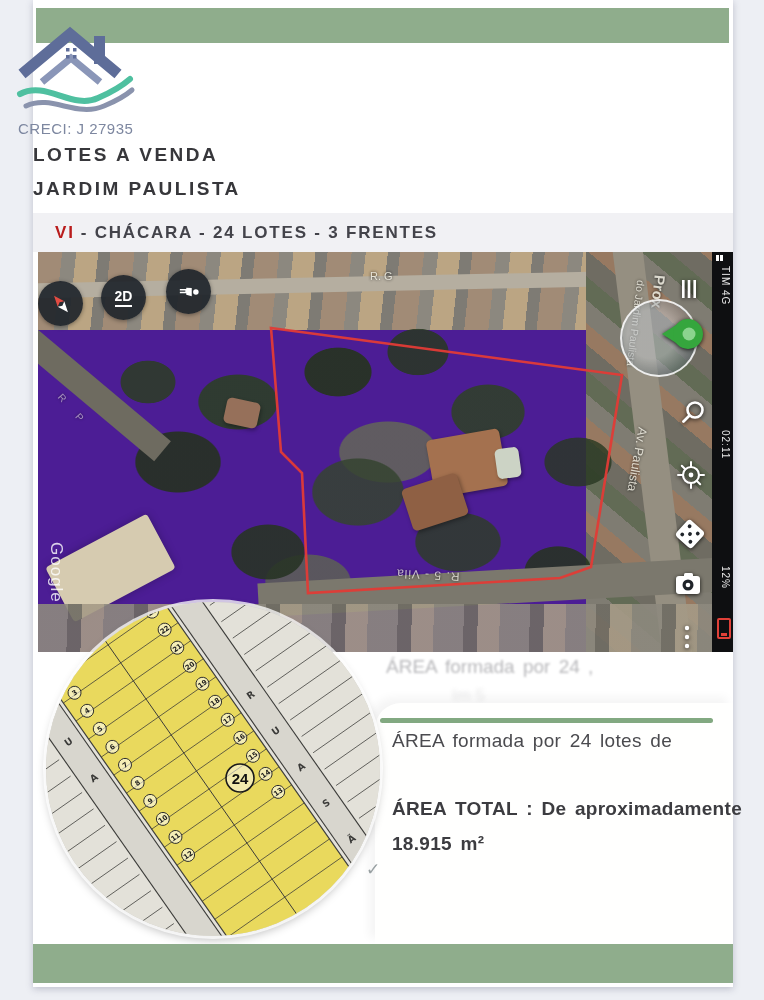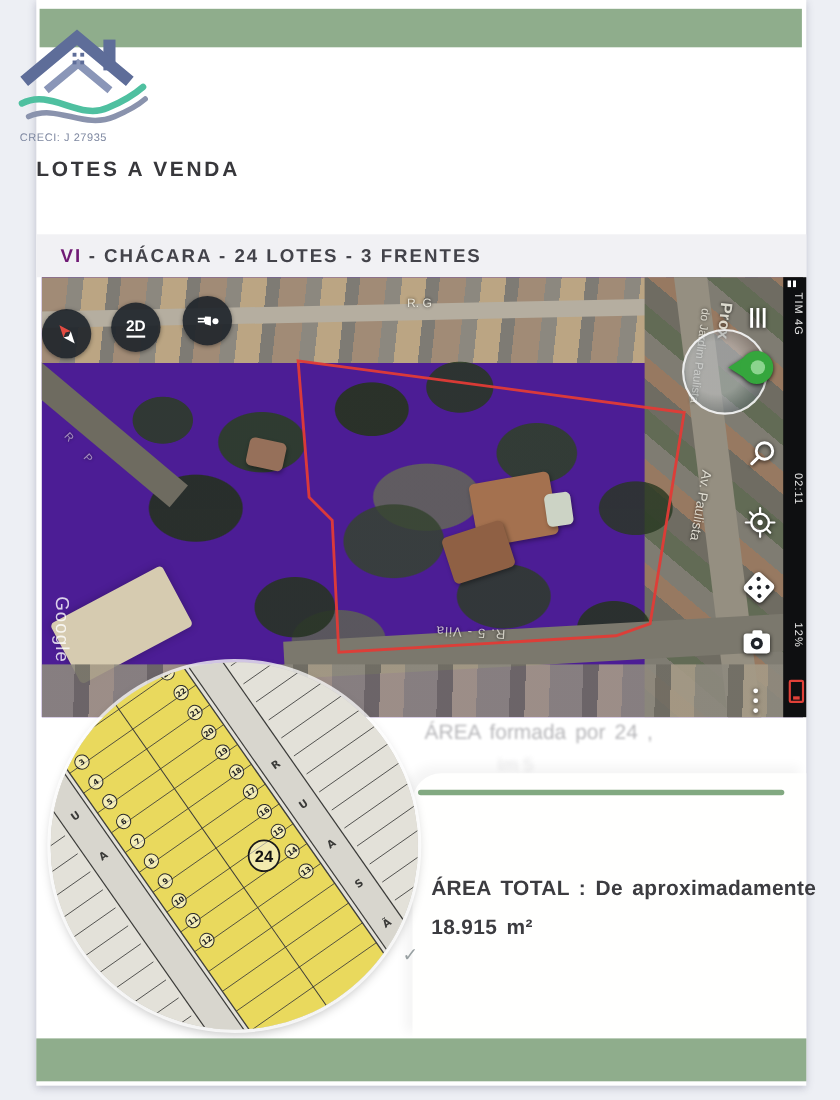--- a/index.html
+++ b/index.html
@@ -4,30 +4,30 @@
 <style>
   html,body{margin:0;padding:0;background:#edeff4;}
   #stage{position:relative;width:764px;height:1000px;background:#edeff4;overflow:hidden;
          font-family:"Liberation Sans","DejaVu Sans",sans-serif;}
   .abs{position:absolute;}
   #card{left:33px;top:0;width:700px;height:987px;background:#ffffff;
         box-shadow:0 2px 7px rgba(70,70,100,.28);}
   .greenbar{background:#8fad8c;}
   #topbar{left:36px;top:8px;width:693px;height:35px;}
   #bottombar{left:33px;top:944px;width:700px;height:39px;}
-  #creci{left:18px;top:120px;width:140px;font-size:10px;letter-spacing:.5px;color:#7d87a0;}
+  #creci{left:18px;top:120px;width:140px;font-size:15px;letter-spacing:.5px;color:#7d87a0;}
   #title{left:33px;top:70px;width:700px;text-align:center;font-size:46px;font-weight:700;
          letter-spacing:8px;color:#8cab89;}
   .subtitle{left:33px;width:700px;text-align:left;font-size:19px;font-weight:700;
             letter-spacing:2.5px;color:#37373b;}
   #sub1{top:144px}#sub2{top:178px}
   #strip{left:33px;top:213px;width:700px;height:39px;background:#f1f1f4;
          display:flex;align-items:center;}
   #strip .txt{margin-left:22px;font-size:17px;font-weight:700;letter-spacing:1.8px;color:#43434a;}
-  #strip .roman{color:#701a75;margin-right:6px;}
+  #strip .roman{color:#b91c1c;margin-right:6px;}
   
   #map{left:38px;top:252px;width:692px;height:400px;overflow:hidden;background:#4c1d95;}
   #map .dec{position:absolute;}
   .m-urban-top{left:0;top:0;width:692px;height:78px;
     background:repeating-linear-gradient(96deg,#a18b76 0 24px,#8c887f 24px 38px,#bba583 38px 60px,#7e7b74 60px 72px);}
   .m-road-top{left:-4px;top:24px;width:700px;height:15px;background:#b5aea0;transform:rotate(-1.2deg);}
   .m-right-urban{left:548px;top:0;width:150px;height:400px;
     background:repeating-linear-gradient(40deg,#6f6c62 0 20px,#977961 20px 36px,#7f7c72 36px 54px,#626b55 54px 72px);}
   .m-road-av{left:600px;top:-20px;width:30px;height:450px;background:#958f81;transform:rotate(-7deg);}
   .m-trees{left:20px;top:55px;width:600px;height:320px;opacity:.95;background:
@@ -111,20 +111,21 @@
     <rect x="52" y="28" width="3.5" height="3.5" fill="#5e6d99"></rect>
       <rect x="59" y="28" width="3.5" height="3.5" fill="#5e6d99"></rect>
     <rect x="52" y="35" width="3.5" height="3.5" fill="#5e6d99"></rect>
       <rect x="59" y="35" width="3.5" height="3.5" fill="#5e6d99"></rect>
     <path d="M6 74 C 32 60 58 90 84 78 C 98 72 108 66 116 59" stroke="#4fc0a0" stroke-width="6" fill="none" stroke-linecap="round"></path>
     <path d="M12 86 C 38 74 62 98 90 86 C 102 81 110 77 118 70" stroke="#8a93ad" stroke-width="5" fill="none" stroke-linecap="round"></path>
   </svg>
   <div id="creci" class="abs">CRECI: J 27935</div>
 
   <div id="sub1" class="abs subtitle">LOTES A VENDA</div>
+  <div id="sub2" class="abs subtitle">JARDIM PAULISTA</div>
 
   <div id="strip" class="abs">
     <div class="txt"><span class="roman">VI</span><span>- CHÁCARA - 24 LOTES - 3 FRENTES</span></div>
   </div>
 
   <div id="map" class="abs">
     <div class="dec m-urban-top"></div>
     <div class="dec m-road-top"></div>
     <div class="dec m-right-urban"></div>
     <div class="dec m-road-av"></div>
@@ -223,20 +224,21 @@
   <div class="stext" style="top:266px;">TIM 4G</div>
   <div class="stext" style="top:430px;">02:11</div>
   <div class="stext" style="top:566px;">12%</div>
   <div id="batt" class="abs"></div>
 
   <div id="ghost1" class="abs">ÁREA formada por 24 ,</div>
   <div id="ghost2" class="abs">Im 5</div>
 
   <div id="panel" class="abs"></div>
   <div id="divider" class="abs"></div>
+  <div id="dl1" class="abs dline">ÁREA formada por 24 lotes de</div>
   <div id="dl3" class="abs dline dbold">ÁREA TOTAL : De aproximadamente</div>
   <div id="dl4" class="abs dline dbold">18.915 m²</div>
   <div id="chk" class="abs">✓</div>
 
   <div id="inset" class="abs">
     <svg width="334" height="334" viewBox="0 0 334 334">
       <g id="insetRot" transform="translate(14,16) rotate(-35 167 167)">
         <rect x="-220" y="-240" width="840" height="940" fill="#e3e1d9"></rect>
 
         <rect x="48" y="-170" width="28" height="640" fill="#d8d6ce"></rect>

